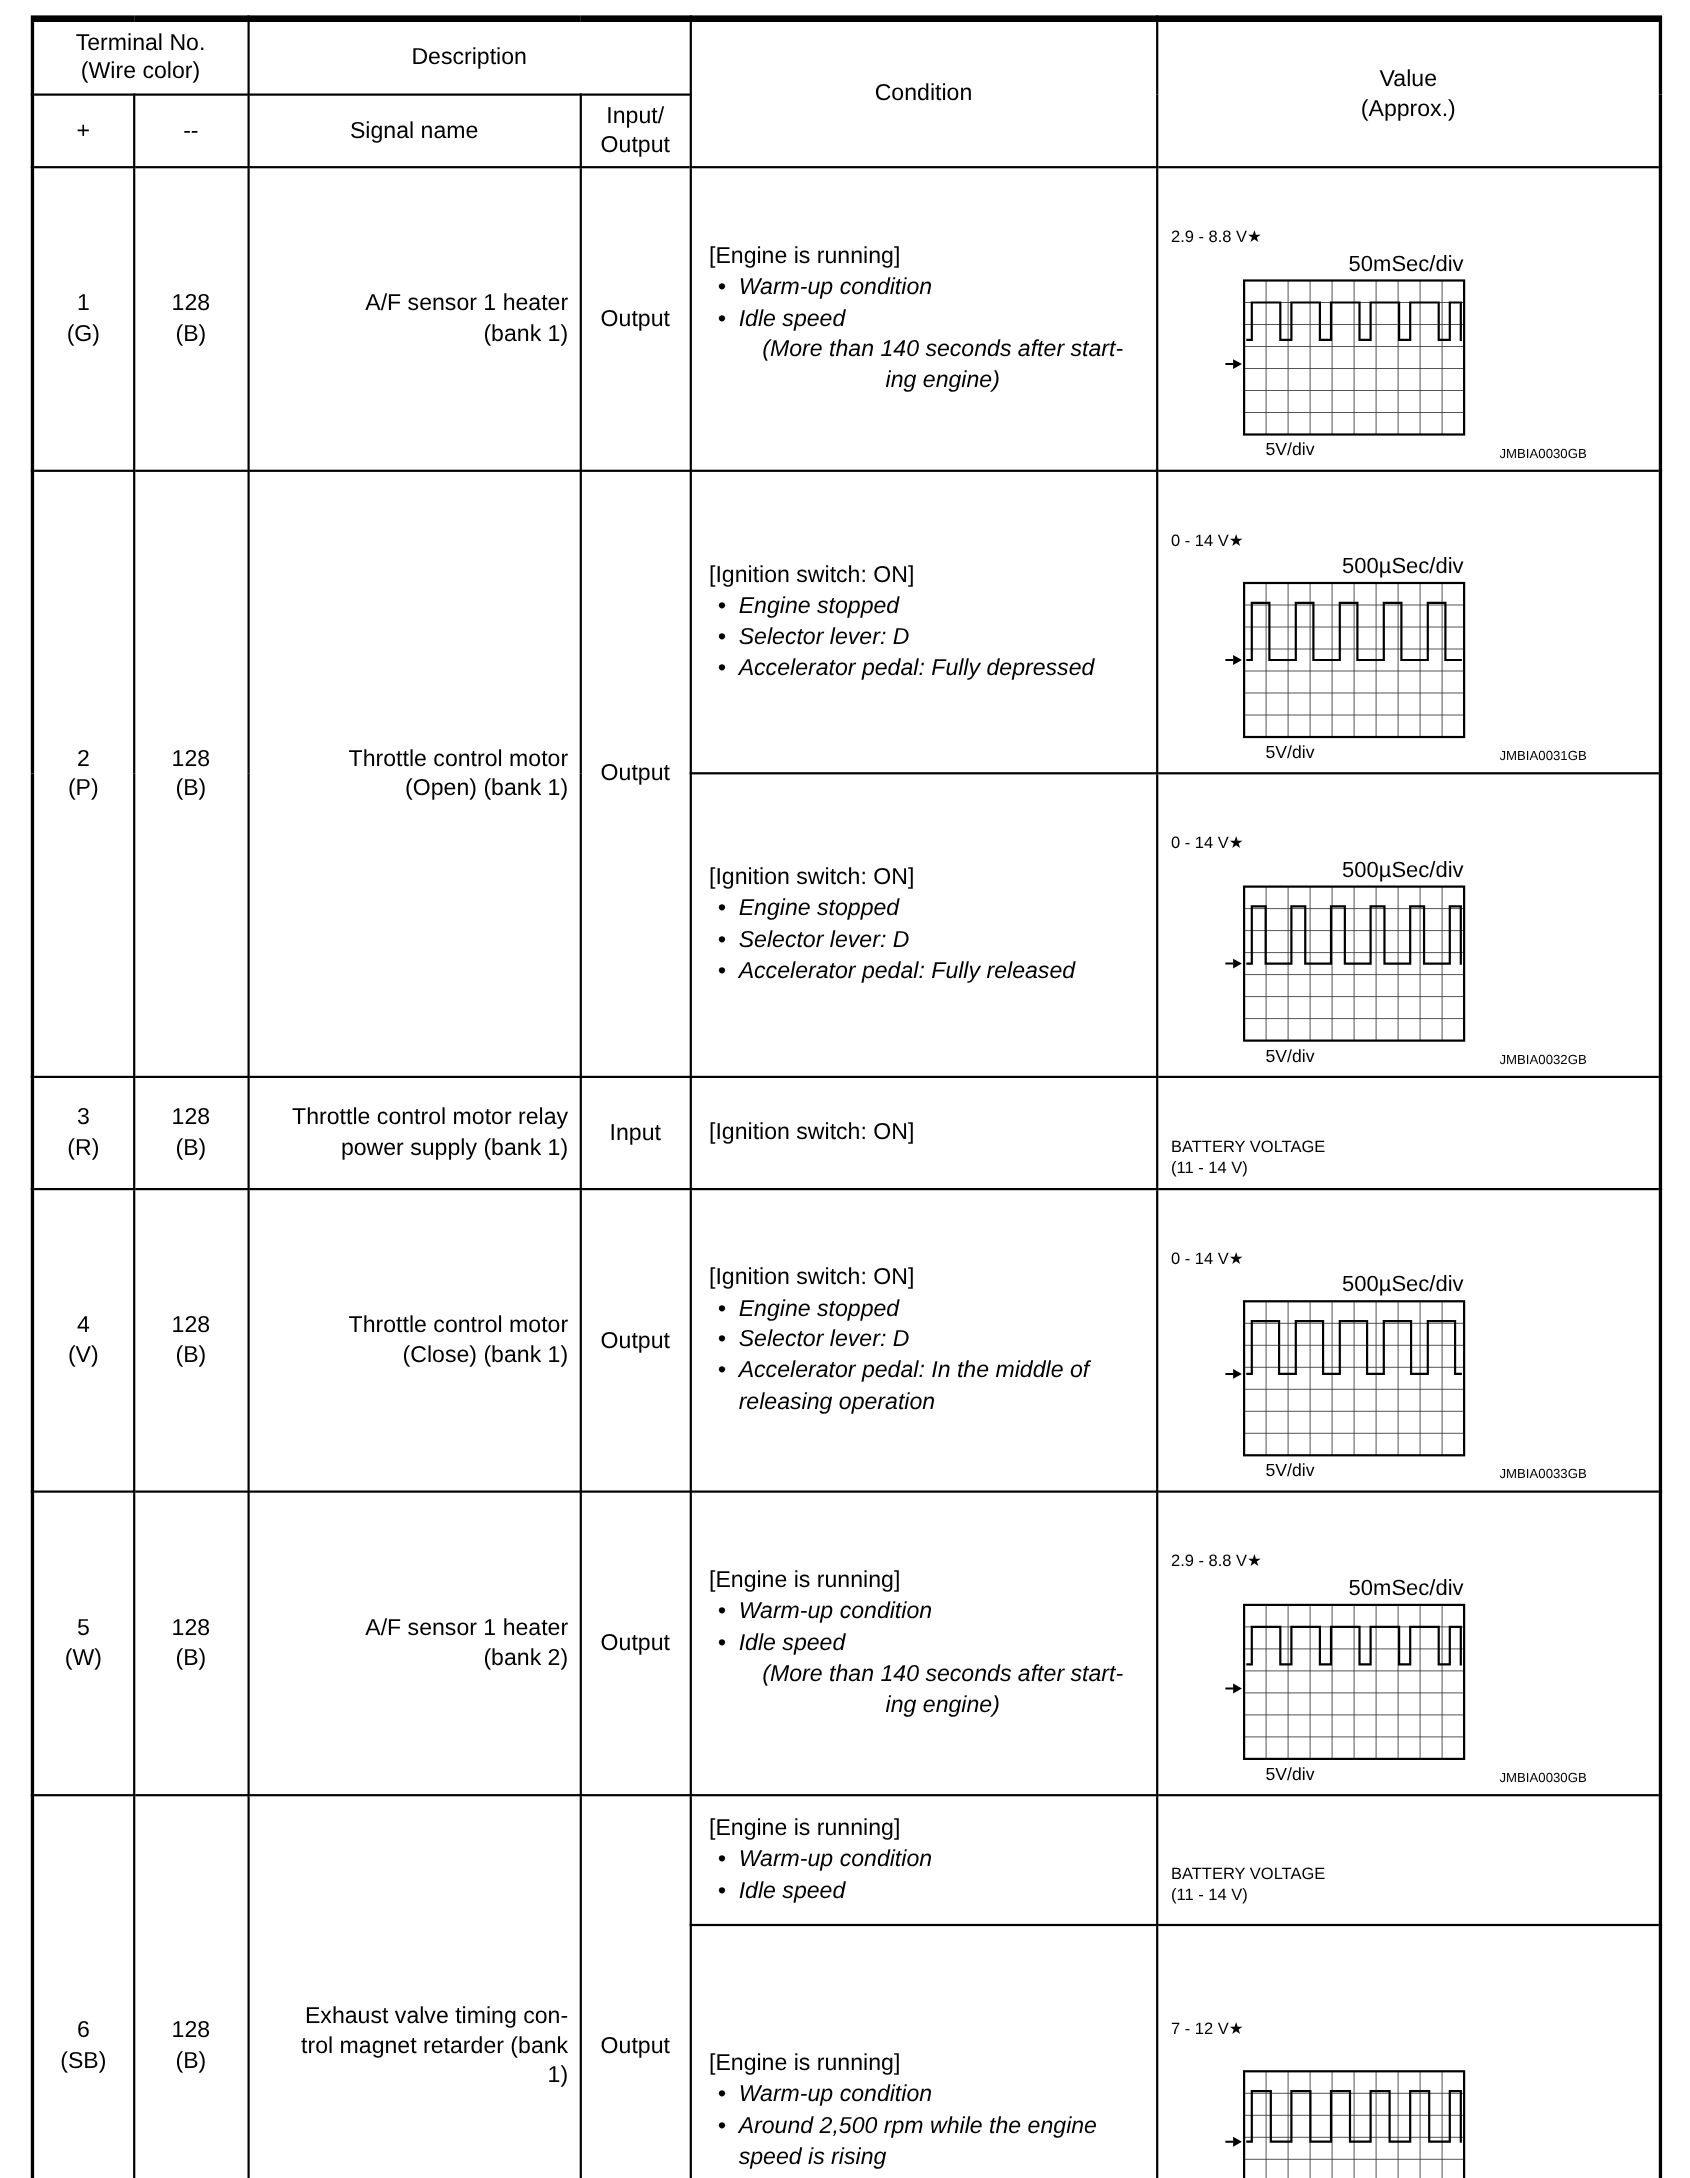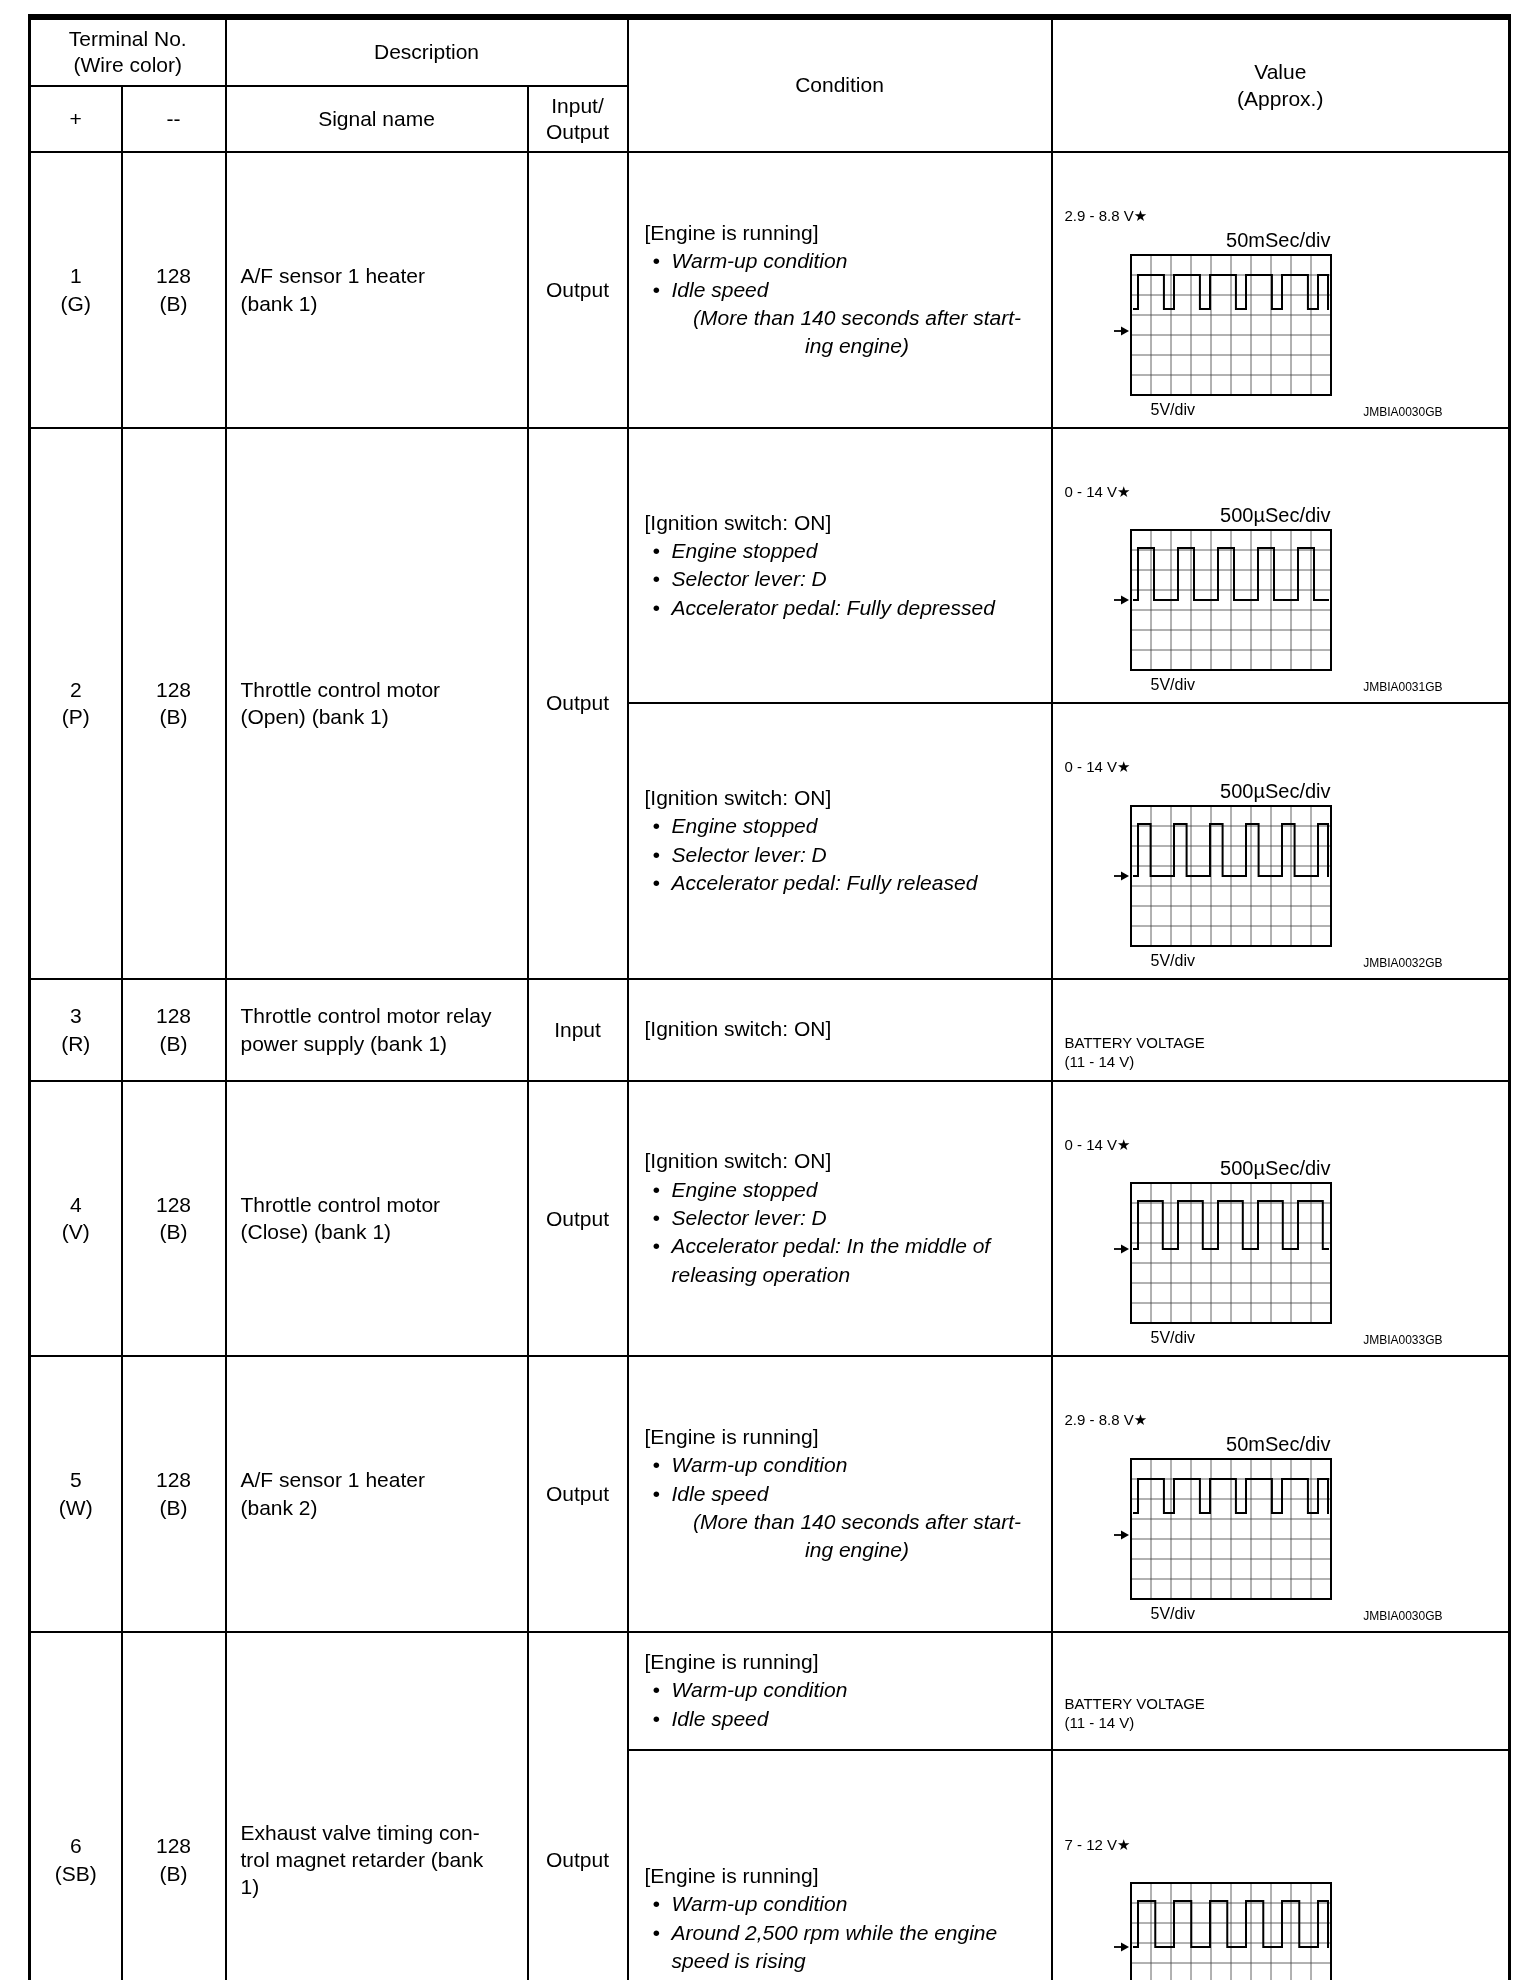--- a/index.html
+++ b/index.html
@@ -38,21 +38,21 @@
   tr.r1  { height: 250px; }
   tr.r2a { height: 250px; }
   tr.r2b { height: 245px; }
   tr.r3  { height: 68px; }
   tr.r4  { height: 272px; }
   tr.r5  { height: 252px; }
   tr.r6a { height: 118px; }
   tr.r6b { height: 340px; }
 
   .c-center { text-align: center; white-space: pre-line; line-height: 1.3; }
-  .c-signal { padding-left: 14px; white-space: pre-line; line-height: 1.3; }
+  .c-signal { padding-left: 14px; white-space: pre-line; line-height: 1.3; text-align: right; }
 
   .c-cond { padding-left: 16px; padding-right: 8px; }
   .bracket { line-height: 1.35; }
   ul.cond-items { list-style: none; margin: 0; padding: 0; font-style: italic; }
   ul.cond-items > li {
     position: relative;
     padding-left: 27px;
     white-space: pre-line;
     line-height: 1.35;
   }

